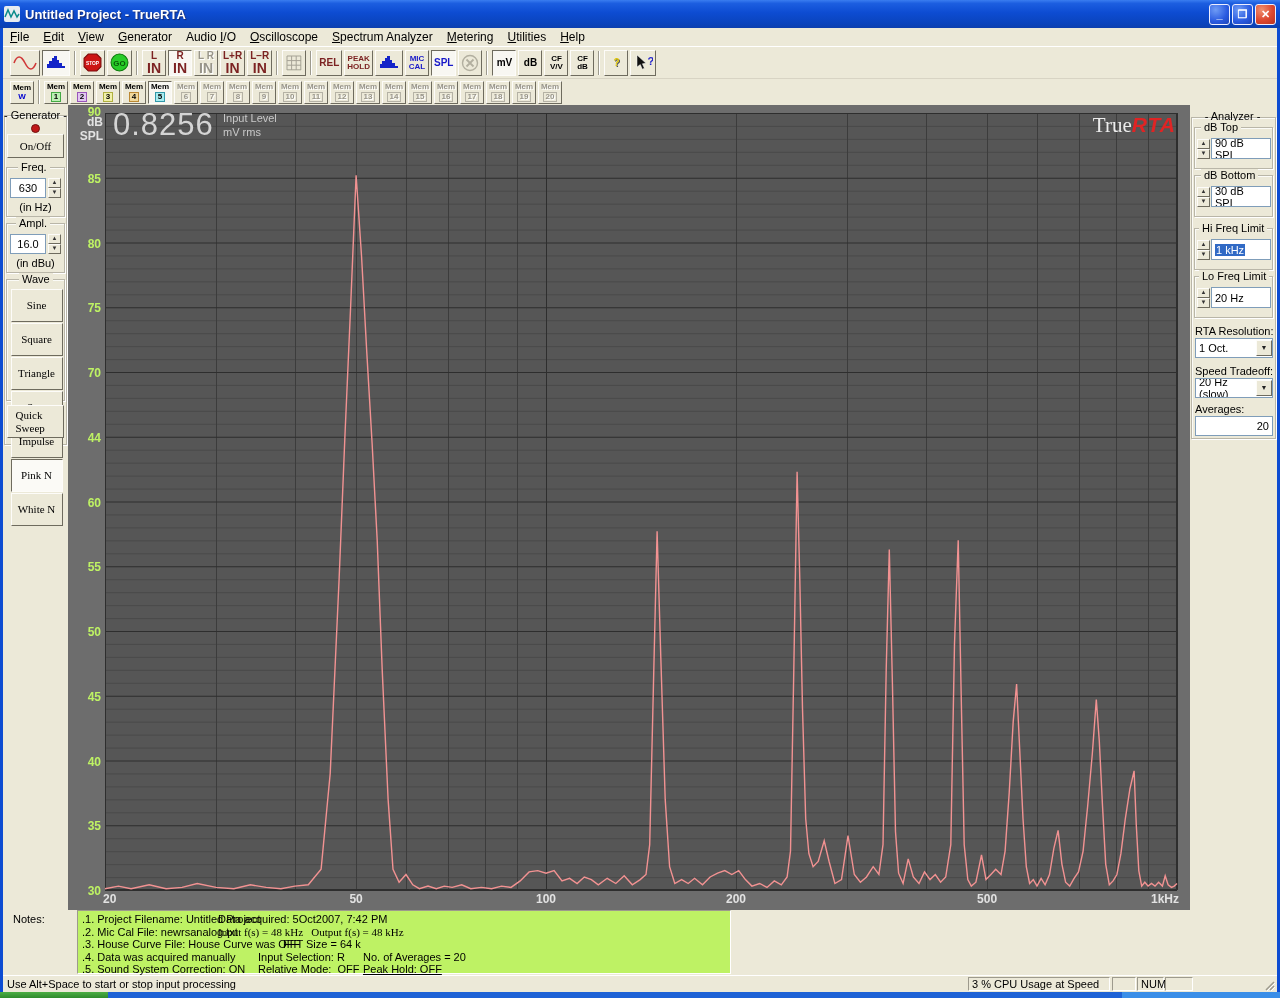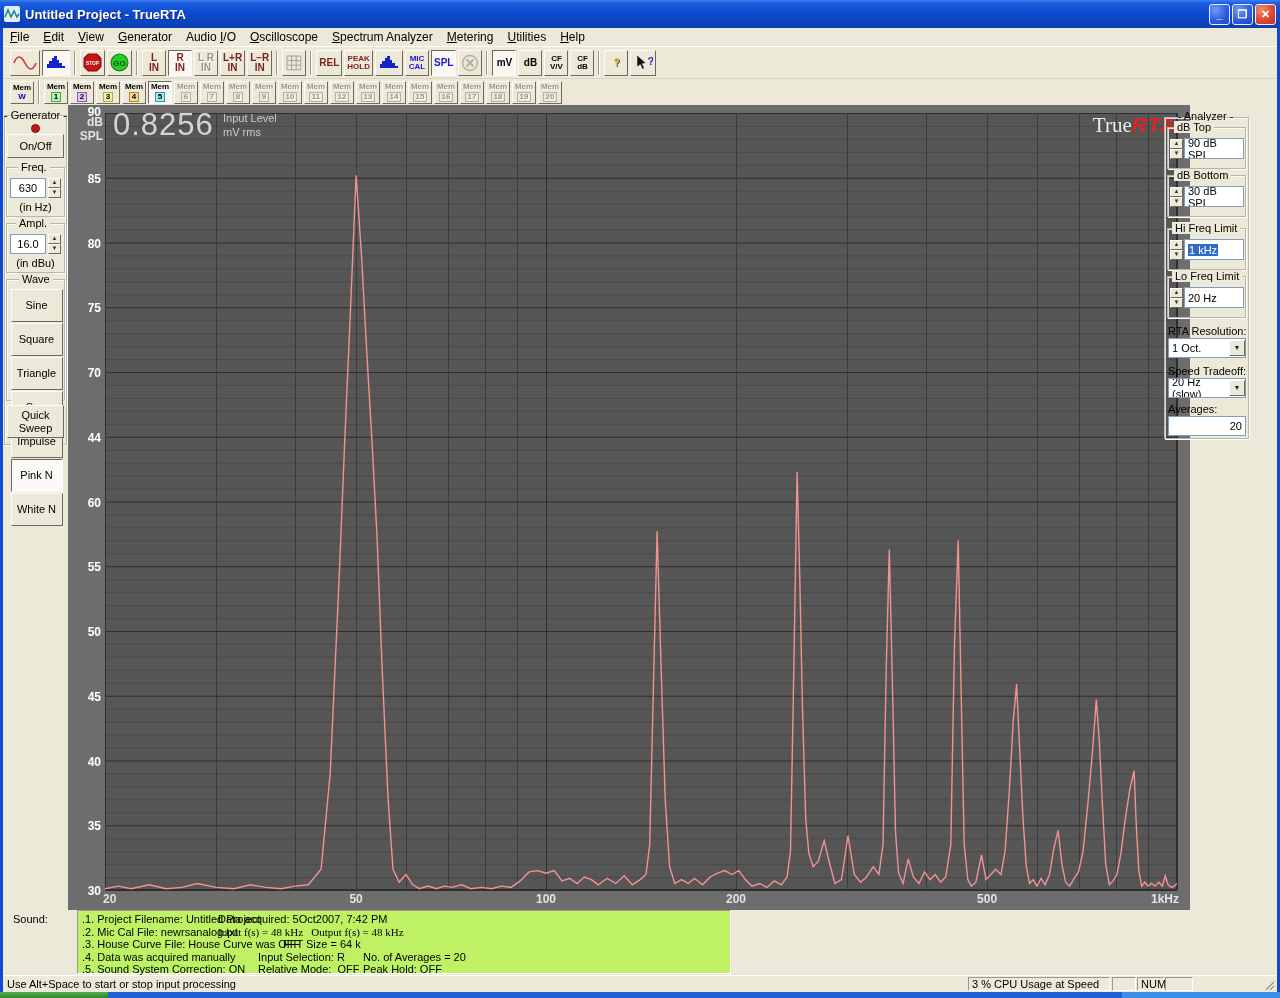--- a/index.html
+++ b/index.html
@@ -15,21 +15,21 @@
   #menubar{left:3px;top:28px;width:1274px;height:18px;display:flex;align-items:center;background:#ece9d8;}
   .menu-item{padding:1px 7px;cursor:default;}
   .menu-item u{text-decoration:underline;}
   .toolbar{left:3px;width:1274px;background:#ece9d8;display:flex;align-items:center;border-top:1px solid #fff;box-sizing:border-box;}
   #toolbar1{top:46px;height:32px;}
   #toolbar2{top:78px;height:27px;border-top:1px solid #d8d4c4;}
   .tb-btn{height:26px;min-width:24px;margin:0 1px;background:#ece9d8;border:1px solid;border-color:#fdfcf9 #6e6b5e #6e6b5e #fdfcf9;display:flex;flex-direction:column;align-items:center;justify-content:center;box-sizing:border-box;padding:0 2px;line-height:1;}
   .tb-btn.pressed{border-color:#6e6b5e #fdfcf9 #fdfcf9 #6e6b5e;background:#f8f7f2;}
   .tb-btn.disabled{color:#98958a;}
   .tb-btn .l1{font-size:10px;font-weight:bold;}
-  .tb-btn .l2{font-size:10px;font-weight:bold;}
+  .tb-btn .l2{font-size:14px;font-weight:bold;}
   .tb-btn.small .l1,.tb-btn.small .l2{font-size:8px;}
   .tb-btn.maroon{color:#7c2222;}
   .tb-btn.blue{color:#1818c8;}
   .tb-btn.disabled .l1,.tb-btn.disabled .l2{color:#98958a;text-shadow:1px 1px 0 #fff;}
   .tb-btn.help-q{color:#ddc400;font-size:16px;font-weight:bold;text-shadow:1px 1px 0 #555;}
   .tb-sep{width:0;height:24px;border-left:1px solid #9d9a8d;border-right:1px solid #fff;margin:0 3px;}
   .mem{height:23px;width:24px;}
   .mem .mtop{font-size:8px;font-weight:bold;}
   .mem .msub{font-size:8px;font-weight:bold;padding:0 2px;border:1px solid transparent;margin-top:1px;}
   .mw .msub{color:#0000d0;border:none;}
@@ -37,32 +37,32 @@
   .m2 .msub{background:#e2c8f0;border-color:#9955bb;}
   .m3 .msub{background:#f0f0a8;border-color:#b0b040;}
   .m4 .msub{background:#f0d89c;border-color:#bb8833;}
   .m5 .msub{background:#a8ecf0;border-color:#3399aa;}
   .mem.disabled .mtop,.mem.disabled .msub{color:#98958a;text-shadow:1px 1px 0 #fff;}
   .mem.disabled .msub{border:1px solid #b5b2a5;background:none;}
   
   .side-border{top:28px;width:3px;height:964px;background:#0d4cd2;}
   #main{left:3px;top:105px;width:1274px;height:805px;background:#ece9d8;}
   
-  .btn{background:#ece9d8;border:1px solid;border-color:#fdfcf9 #6e6b5e #6e6b5e #fdfcf9;font-family:Liberation Sans, sans-serif;font-size:11px;box-sizing:border-box;display:flex;align-items:center;justify-content:center;text-align:center;line-height:1.1;padding:0;}
+  .btn{background:#ece9d8;border:1px solid;border-color:#fdfcf9 #6e6b5e #6e6b5e #fdfcf9;font-family:Liberation Serif, serif;font-size:11px;box-sizing:border-box;display:flex;align-items:center;justify-content:center;text-align:left;line-height:1.1;padding:0;}
   .btn.pressed{border-color:#6e6b5e #fdfcf9 #fdfcf9 #6e6b5e;background:#fbfaf6;}
   .grp{border:1px solid #b9b6a8;box-shadow:inset 1px 1px 0 rgba(255,255,255,.8),1px 1px 0 #fff;box-sizing:border-box;}
   .grp-lbl{position:absolute;top:-7px;background:#ece9d8;padding:0 3px;font-size:11px;white-space:nowrap;}
   .fld{background:#fff;border:1px solid #7f9db9;box-sizing:border-box;font-size:11px;display:flex;align-items:center;padding:0 3px;overflow:hidden;}
   .spinbtn{width:13px;height:10px;background:#ece9d8;border:1px solid;border-color:#fdfcf9 #6e6b5e #6e6b5e #fdfcf9;box-sizing:border-box;font-size:6px;line-height:7px;text-align:center;color:#333;}
   .cmb-arrow{width:16px;height:16px;background:#ece9d8;border:1px solid;border-color:#fdfcf9 #6e6b5e #6e6b5e #fdfcf9;box-sizing:border-box;font-size:7px;text-align:center;line-height:14px;color:#222;}
   .sel{background:#316ac5;color:#fff;padding:0 1px;}
   
   #chart{left:65px;top:0;width:1122px;height:805px;background:#6d6d6d;}
   #plot-svg{position:absolute;left:0;top:0;}
-  .ylab{position:absolute;width:31px;left:2px;text-align:right;font-size:12px;font-weight:bold;color:#ffffff;}
+  .ylab{position:absolute;width:31px;left:2px;text-align:right;font-size:12px;font-weight:bold;color:#bef264;}
   .xlab{position:absolute;top:787px;font-size:12px;font-weight:bold;color:#e2e2e2;}
   #readout{left:45px;top:2px;font-size:31px;color:#d4d4d4;letter-spacing:1px;}
   .ro-lbl{color:#c9c9c9;font-size:11px;}
   #logo{right:14px;top:8px;font-size:21px;}
   #logo .t1{font-family:"Liberation Serif",serif;color:#ececec;}
   #logo .t2{font-style:italic;font-weight:bold;color:#e02424;letter-spacing:1px;}
   
   .panel-title{font-size:11px;text-align:center;width:100%;}
   .led{width:7px;height:7px;border-radius:50%;background:#c01818;border:1px solid #701010;}
   .wave-btn{width:52px;height:33px;margin:0 auto 1px auto;font-size:11px;}
@@ -457,21 +457,21 @@
           <div class="xlab" style="left: 1081px; width: 30px; text-align: right;">1kHz</div>
         </div>
       <div id="readout" class="abs">0.8256</div>
       <div class="abs ro-lbl" style="left:155px;top:7px;">Input Level</div>
       <div class="abs ro-lbl" style="left:155px;top:21px;">mV rms</div>
       <div id="logo" class="abs">
         <span class="t1">True</span><span class="t2">RTA</span>
       </div>
     </div>
 
-    <div class="abs" style="left:1160px;top:0;width:85px;height:805px;">
+    <div class="abs" style="left:1187px;top:0;width:85px;height:805px;">
       <div class="abs grp" style="left:1px;top:12px;width:85px;height:322px;"></div>
       <div class="abs panel-title" style="left:0;top:5px;">- Analyzer -</div>
 
       <div class="abs grp" style="left:4px;top:22px;width:79px;height:42px;">
         <span class="grp-lbl" style="left:6px;">dB Top</span>
         <div class="spinbtn abs" style="left:2px;top:11px;">▲</div>
         <div class="spinbtn abs" style="left:2px;top:21px;">▼</div>
         <div class="fld abs" style="left:16px;top:10px;width:60px;height:21px;">90 dB SPL</div>
       </div>
 
@@ -509,27 +509,27 @@
         <span style="flex:1;">20 Hz (slow)</span>
         <span class="cmb-arrow" style="margin-right:-3px;">▼</span>
       </div>
 
       <div class="abs" style="left:5px;top:298px;font-size:11px;">Averages:</div>
       <div class="fld abs" style="left:5px;top:311px;width:78px;height:20px;justify-content:flex-end;">20</div>
     </div>
   </div>
 
   <div id="notes-row" class="abs">
-    <div class="abs" style="left:10px;top:3px;font-size:11px;">Sound:</div>
+    <div class="abs" style="left:10px;top:3px;font-size:11px;">Notes:</div>
     <div id="notes-box" class="abs">
         <div class="note-line" style="left: 0px; top: 2px; width: 650px;"><span class="note-frag" style="left: 4px;">.1. Project Filename: Untitled Project</span><span class="note-frag" style="left: 140px;">Data acquired: 5Oct2007, 7:42 PM</span></div>
         <div class="note-line" style="left: 0px; top: 14.5px; width: 650px;"><span class="note-frag" style="left: 4px;">.2. Mic Cal File: newrsanalog.txt</span><span class="note-frag" style="left: 140px; font-family: Liberation Serif, serif;">Input f(s) = 48 kHz   Output f(s) = 48 kHz</span></div>
         <div class="note-line" style="left: 0px; top: 27px; width: 650px;"><span class="note-frag" style="left: 4px;">.3. House Curve File: House Curve was OFF</span><span class="note-frag" style="left: 205px;">FFT Size = 64 k</span></div>
         <div class="note-line" style="left: 0px; top: 39.5px; width: 650px;"><span class="note-frag" style="left: 4px;">.4. Data was acquired manually</span><span class="note-frag" style="left: 180px;">Input Selection: R</span><span class="note-frag" style="left: 285px;">No. of Averages = 20</span></div>
-        <div class="note-line" style="left: 0px; top: 52px; width: 650px;"><span class="note-frag" style="left: 4px;">.5. Sound System Correction: ON</span><span class="note-frag" style="left: 180px;">Relative Mode:  OFF</span><span class="note-frag" style="left: 285px;">Peak Hold: OFF</span></div>
+        <div class="note-line" style="left: 0px; top: 52px; width: 650px;"><span class="note-frag" style="left: 4px;">.5. Sound System Correction: ON</span><span class="note-frag" style="left: 180px;">Relative Mode:  OFF</span><span class="note-frag" style="left: 285px; text-decoration: underline;">Peak Hold: OFF</span></div>
       </div>
   </div>
 
   <div id="statusbar" class="abs">
     <div class="abs" style="left:4px;top:2px;">Use Alt+Space to start or stop input processing</div>
     <div class="sbox" style="left:965px;width:142px;">3 % CPU Usage at Speed 2</div>
     <div class="sbox" style="left:1109px;width:24px;"></div>
     <div class="sbox" style="left:1134px;width:27px;">NUM</div>
     <div class="sbox" style="left:1162px;width:28px;"></div>
     <svg class="abs" style="right:1px;top:4px;" width="12" height="12">

